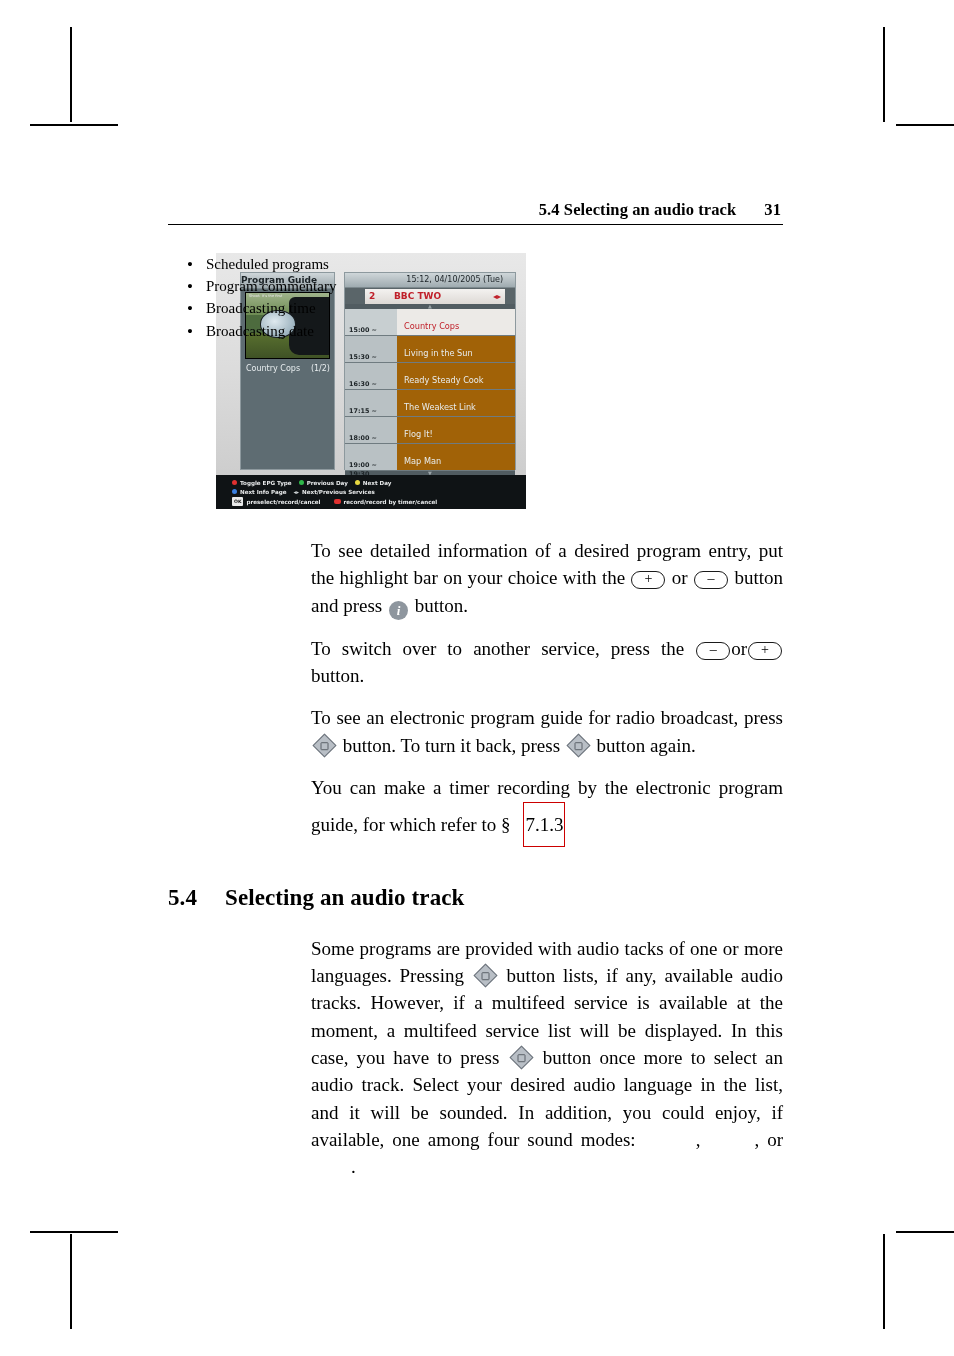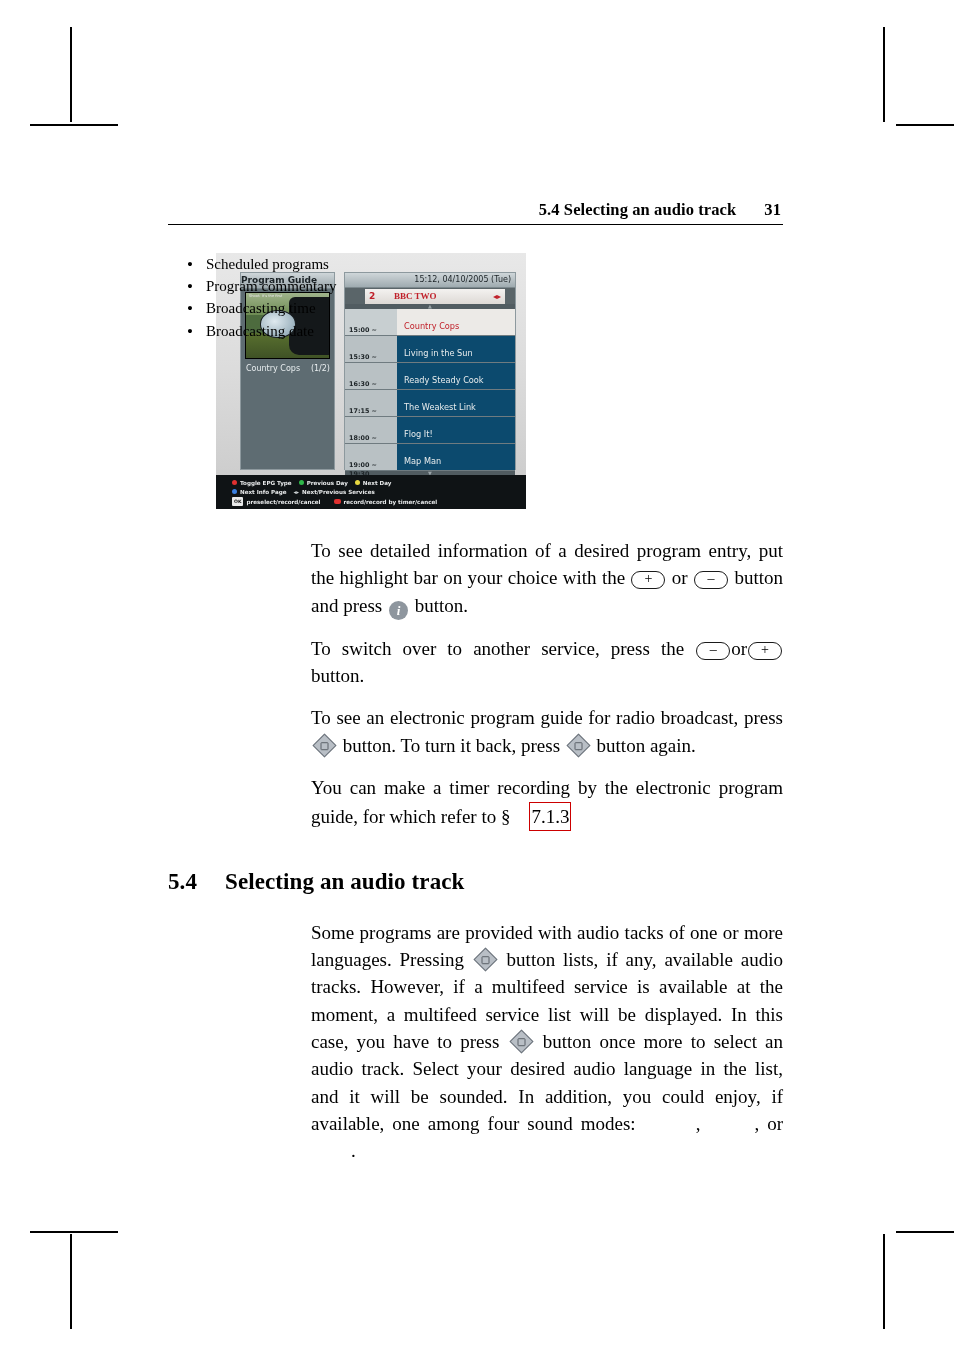--- a/index.html
+++ b/index.html
@@ -185,23 +185,23 @@
     content: "";
     position: absolute;
     left: 6px; top: 3px;
     width: 8px; height: 9px;
     border: 1.3px solid #ffe2ef;
     border-radius: 1px;
   }
   .xref {
     display: inline-block;
     border: 1.6px solid #cc0000;
-    padding: 4px 1px;
+    padding: 12px 1px;
     line-height: 1.0;
-    margin-left: 19px;
+    margin-left: 13px;
   }
   .blankword {
     display: inline-block;
     width: 52px;
   }
   .blankword.w2 { width: 46px; }
   .blankword.w3 { width: 40px; }
 
   
   .sect {
@@ -306,35 +306,35 @@
     background: #5a6569;
     border: 1px solid #8d999e;
   }
   .osd-clock {
     height: 14px;
     line-height: 14px;
     background: linear-gradient(180deg,#cfd6d9,#9fabb0);
     color: #1b2226;
     font-size: 8px;
     text-align: right;
-    padding-right: 4px;
+    padding-right: 12px;
     border-bottom: 1px solid #7c888d;
   }
   .osd-chan {
     height: 15px;
     line-height: 15px;
     background: linear-gradient(180deg,#f4f2f0,#ddd9d5);
     color: #c0202a;
     font-size: 9px;
     font-weight: bold;
     position: relative;
     margin: 1px 10px 0 20px;
   }
   .osd-chan .no { position: absolute; left: 4px; }
-  .osd-chan .nm { position: absolute; left: 29px; font-family: Liberation Serif, serif; }
+  .osd-chan .nm { position: absolute; left: 29px; }
   .osd-chan .arr { position: absolute; right: 4px; font-size: 8px; color:#c0202a; }
   .osd-scroll-up {
     text-align: center; color:#9aa4a8; font-size:5px; height: 5px; line-height:5px;
     background: #515c61;
   }
   .rows { position: relative; }
   .row {
     display: flex;
     height: 26px;
     border-bottom: 1px solid #6f7b80;
@@ -345,21 +345,21 @@
     background: #b9c1c4;
     color: #1d2427;
     font-size: 6.4px;
     font-weight: bold;
     padding: 17px 0 0 4px;
     line-height: 1.35;
     box-sizing: border-box;
   }
   .row .n {
     flex: 1;
-    background: #0c4a6e;
+    background: #a16207;
     color: #e8eced;
     font-size: 8.2px;
     display: flex;
     align-items: flex-end;
     padding: 0 0 4px 7px;
     box-sizing: border-box;
   }
   .row.sel .t { background: #c8cfd1; }
   .row.sel .n { background: #eceae7; color: #c0202a; }
   .osd-scroll-dn {

